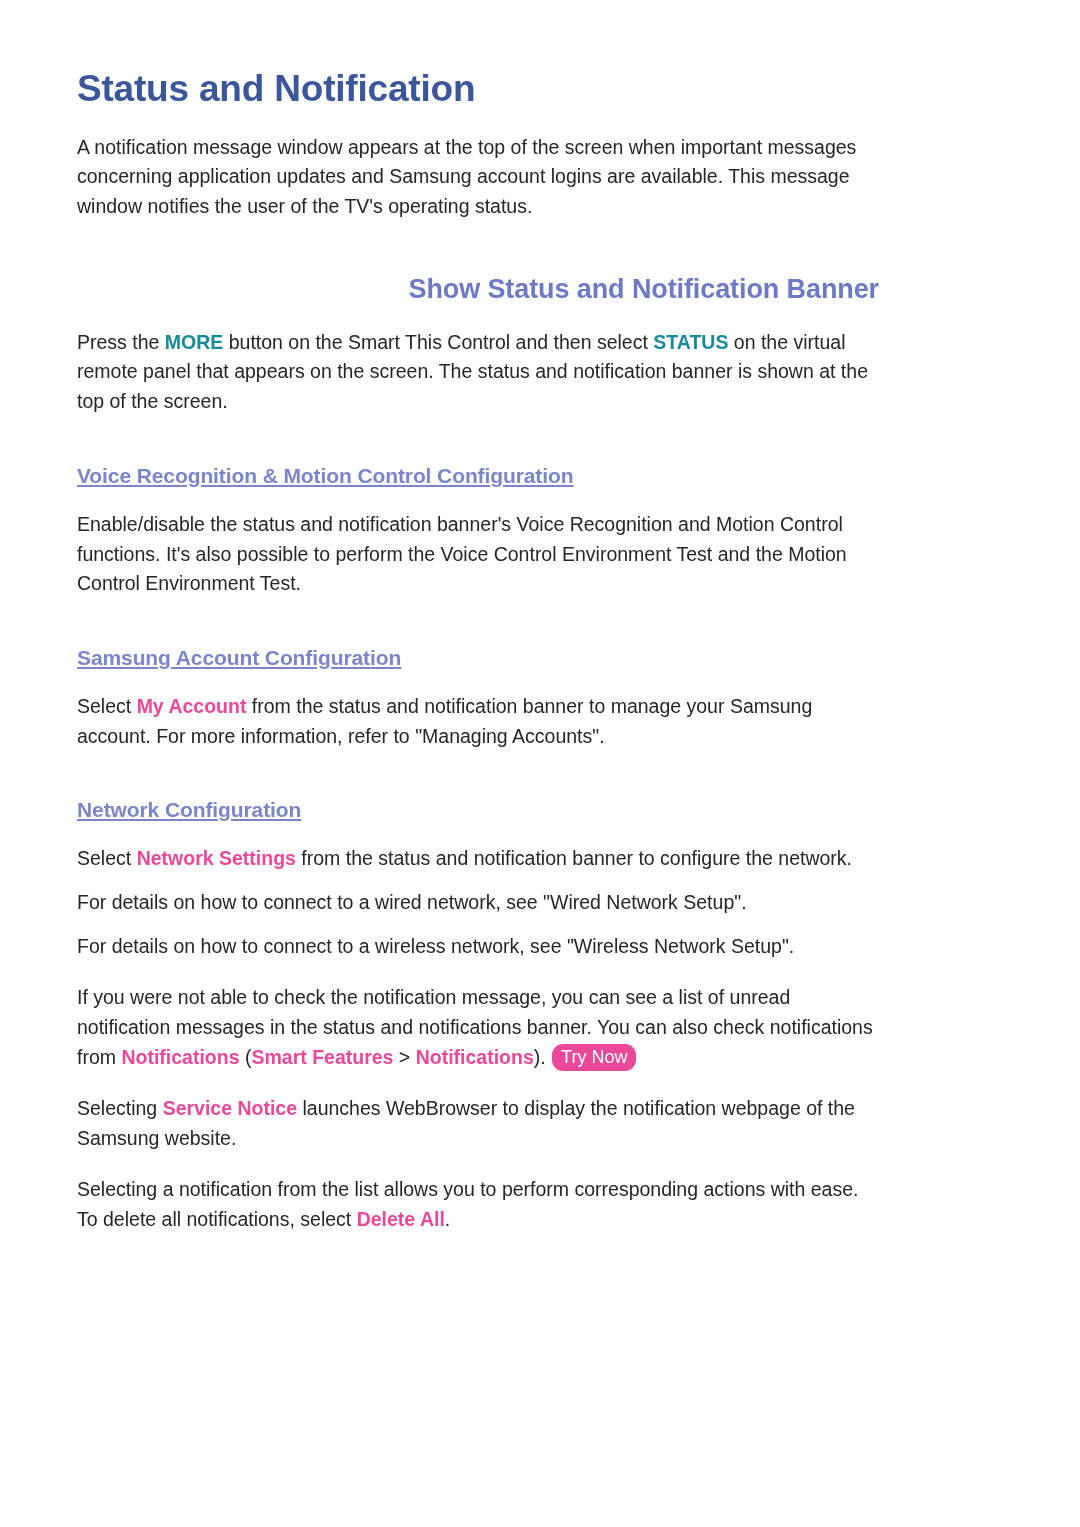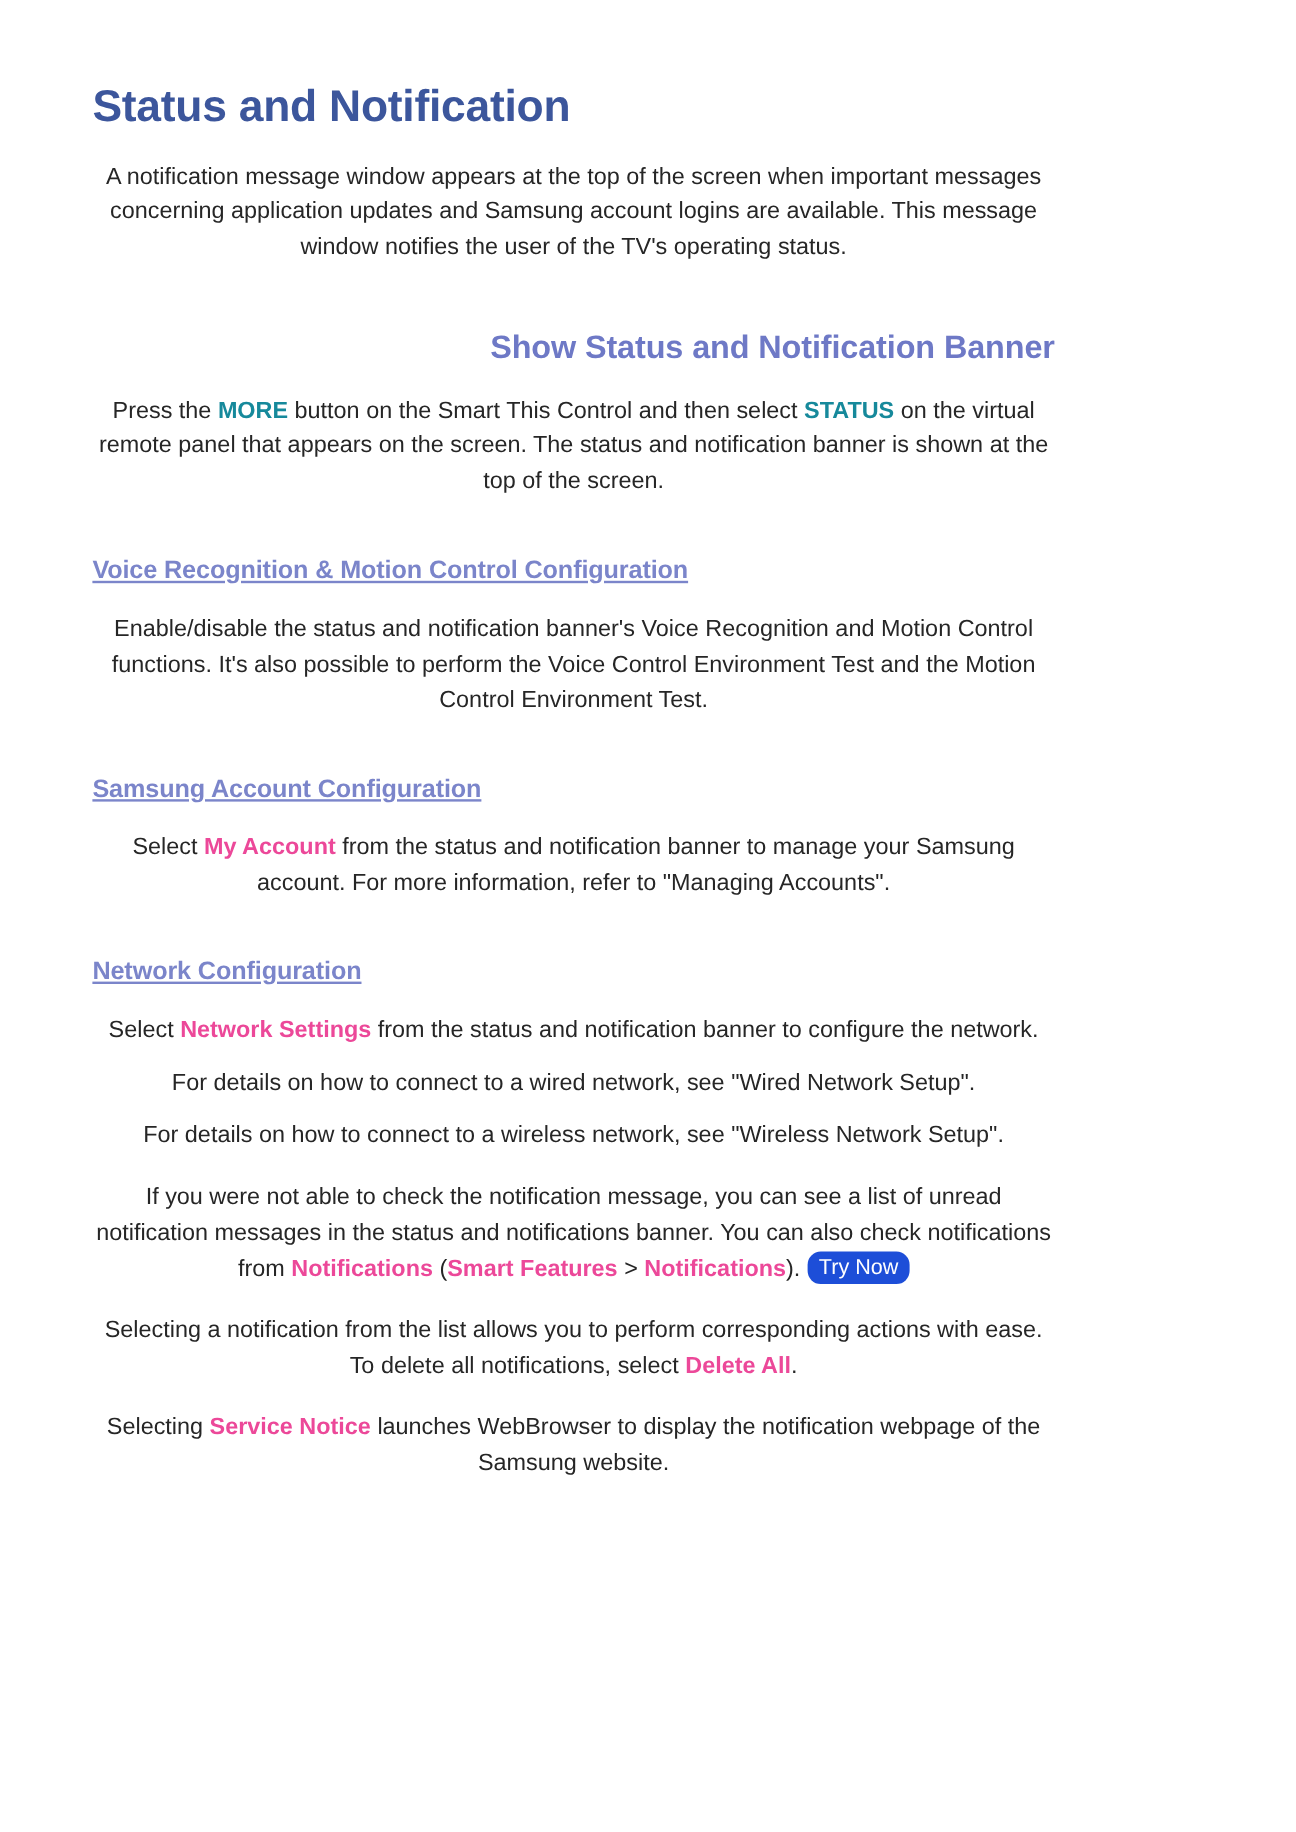--- a/index.html
+++ b/index.html
@@ -51,40 +51,39 @@
     letter-spacing: -0.1px;
     text-decoration: underline;
   }
 
   p.body-text {
     font-size: 19.5px;
     line-height: 1.52;
     color: #262626;
     margin: 22px 0 0 0;
     max-width: 935px;
-    text-align: center;
   }
 
   p.body-text.tight {
     margin-top: 14px;
   }
 
   .hl-teal {
     color: #16899b;
     font-weight: bold;
   }
 
   .hl-blue {
     color: #ec4899;
     font-weight: bold;
   }
 
   .badge-trynow {
     display: inline-block;
-    background: #1d4ed8;
+    background: #ec4899;
     color: #ffffff;
     font-size: 18px;
     line-height: 1;
     font-weight: normal;
     padding: 4px 9px 5px 9px;
     border-radius: 11px;
     vertical-align: 1px;
     margin-left: 1px;
   }
 </style>
@@ -113,17 +112,17 @@
 
   <p class="body-text"><span>Select </span><span class="hl-blue">Network Settings</span><span> from the status and notification banner to configure the network.</span></p>
 
   <p class="body-text tight">For details on how to connect to a wired network, see "Wired Network Setup".</p>
 
   <p class="body-text tight">For details on how to connect to a wireless network, see "Wireless Network Setup".</p>
 
 
   <p class="body-text"><span>If you were not able to check the notification message, you can see a list of unread notification messages in the status and notifications banner. You can also check notifications from </span><span class="hl-blue">Notifications</span><span> (</span><span class="hl-blue">Smart Features</span><span> &gt; </span><span class="hl-blue">Notifications</span><span>). </span><span class="badge-trynow">Try Now</span></p>
 
+  <p class="body-text"><span>Selecting </span><span class="hl-blue">Service Notice</span><span> launches WebBrowser to display the notification webpage of the Samsung website.</span></p>
+
   <p class="body-text"><span>Selecting a notification from the list allows you to perform corresponding actions with ease. To delete all notifications, select </span><span class="hl-blue">Delete All</span><span>.</span></p>
-
-  <p class="body-text"><span>Selecting </span><span class="hl-blue">Service Notice</span><span> launches WebBrowser to display the notification webpage of the Samsung website.</span></p>
 
 </div>
 
 </body></html>

